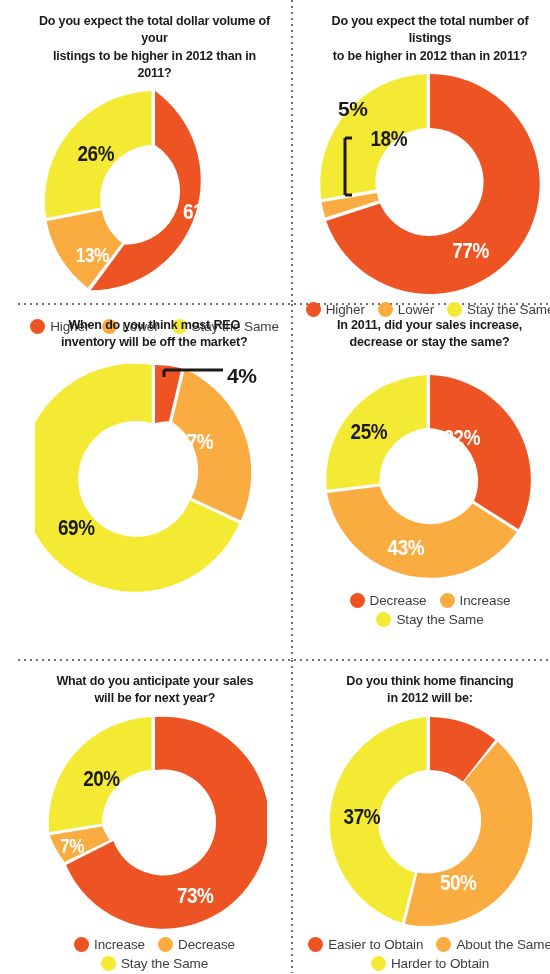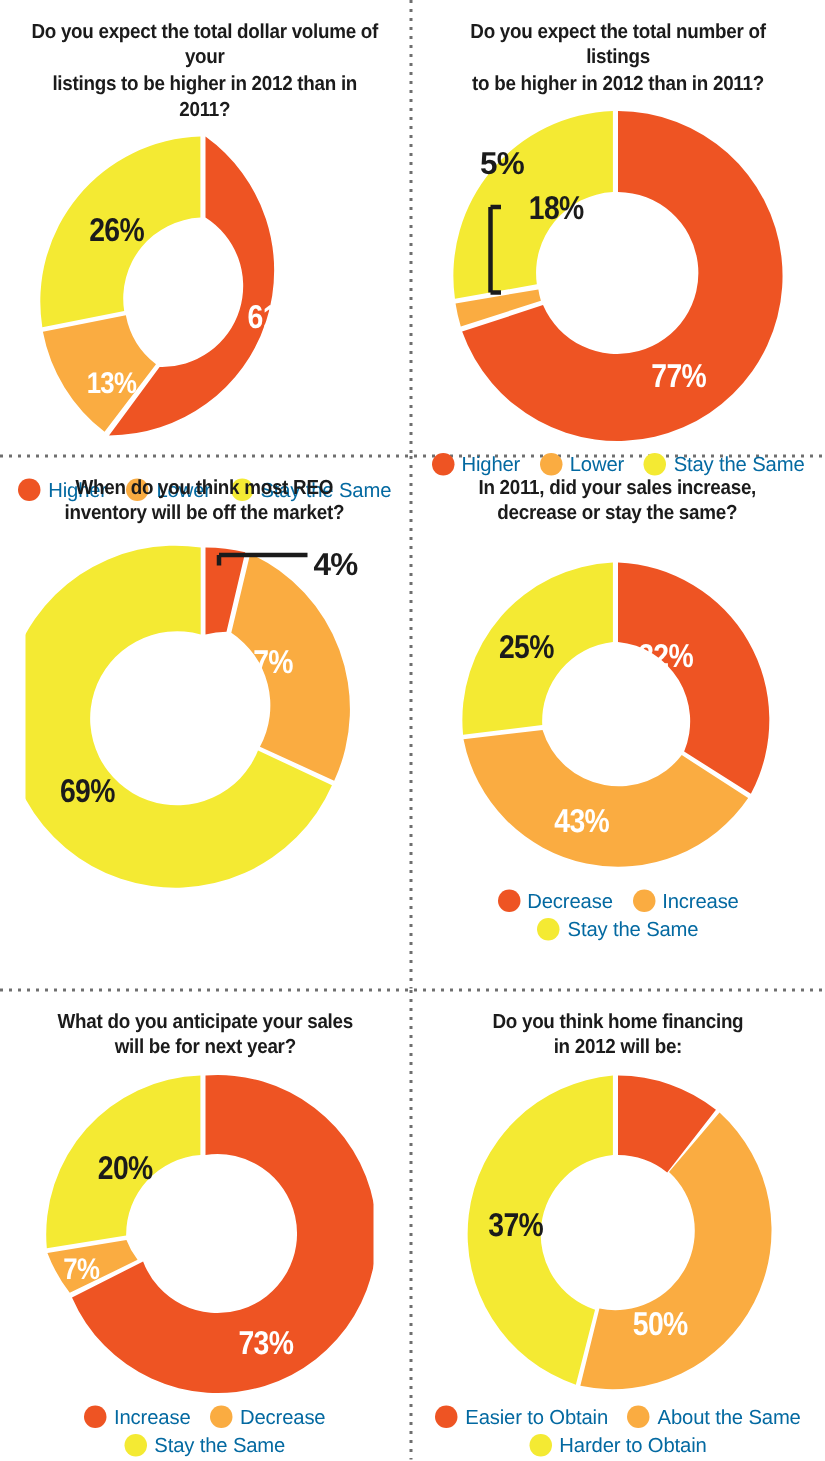--- a/index.html
+++ b/index.html
@@ -8,20 +8,21 @@
     background:#ffffff;
     font-family:"Liberation Sans", sans-serif;
     overflow:hidden;
     position:relative;
   }
   .grid{
     position:absolute;inset:0;
     display:grid;
     grid-template-columns:273px 1px 276px;
     grid-template-rows:303px 1px 355px 1px 313px;
+    margin-left:18px;
   }
   .vdiv-top,.vdiv-mid,.vdiv-bot{
     background-image:repeating-linear-gradient(to bottom,#6f6f6f 0px,#6f6f6f 2px,transparent 2px,transparent 6px);
     width:1.5px;
   }
   .hdiv{
     grid-column:1 / -1;
     background-image:repeating-linear-gradient(to right,#6f6f6f 0px,#6f6f6f 2px,transparent 2px,transparent 6px);
     height:1.5px;
   }
@@ -78,21 +79,21 @@
     display:flex;align-items:center;gap:5px;
     white-space:nowrap;
   }
   .dot{
     width:15px;height:15px;border-radius:50%;
     display:inline-block;flex:none;
   }
   .legend-label{
     font-family:"Liberation Sans",sans-serif;
     font-size:13.5px;
-    color:#0369a1;
+    color:#404040;
     letter-spacing:-0.1px;
   }
 </style>
 </head>
 <body>
 
 <div class="grid">
 
   <div class="cell">
     <div class="q-title">

